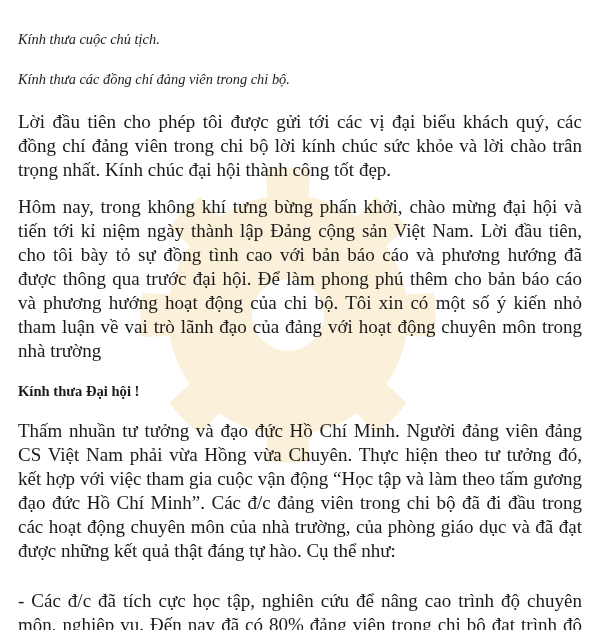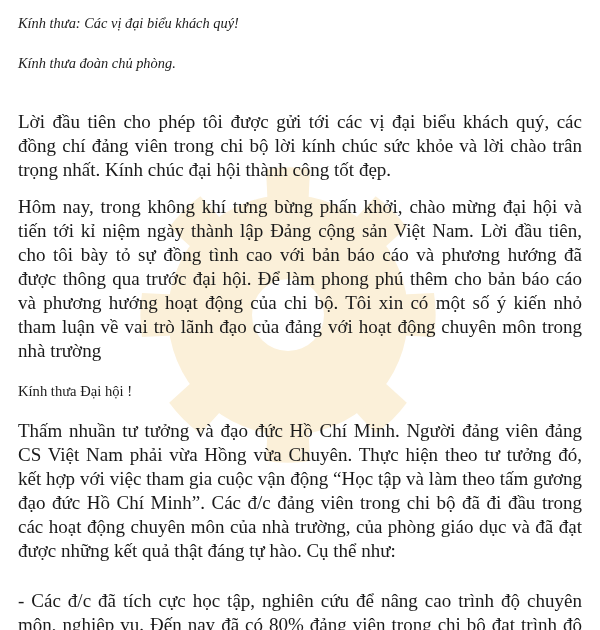--- a/index.html
+++ b/index.html
@@ -45,21 +45,21 @@
     text-justify: inter-word;
   }
 
   .salutation {
     font-style: italic;
     text-align: left;
     font-size: 14.4px;
   }
 
   .heading {
-    font-weight: normal;
+    font-weight: bold;
     text-align: left;
     font-size: 14.6px;
   }
 
   .gap-sm { height: 13px; }
   .gap-md { height: 16px; }
   .gap-lg { height: 19px; }
   .top-pad { height: 11px; }
 </style>
 </head>
@@ -100,28 +100,28 @@
       <circle r="120" fill="#fbf0d9"></circle>
 
       <circle r="36" fill="#ffffff"></circle>
     </g>
   </svg>
 
   <div id="content">
 
     <div class="top-pad"></div>
 
-    <p class="salutation">Kính thưa: Các vị đại biểu khách quý!</p>
 
     <div class="gap-md"></div>
 
-    <p class="salutation">Kính thưa đoàn chủ phòng.</p>
+    <p class="salutation">Kính thưa cuộc chủ tịch.</p>
 
     <div class="gap-md"></div>
 
+    <p class="salutation">Kính thưa các đồng chí đảng viên trong chi bộ.</p>
 
     <div class="gap-lg"></div>
 
     <p>Lời đầu tiên cho phép tôi được gửi tới các vị đại biểu khách quý, các đồng chí đảng viên trong chi bộ lời kính chúc sức khỏe và lời chào trân trọng nhất. Kính chúc đại hội thành công tốt đẹp.</p>
 
     <div class="gap-sm"></div>
 
     <p>Hôm nay, trong không khí tưng bừng phấn khởi, chào mừng đại hội và tiến tới kỉ niệm ngày thành lập Đảng cộng sản Việt Nam. Lời đầu tiên, cho tôi bày tỏ sự đồng tình cao với bản báo cáo và phương hướng đã được thông qua trước đại hội. Để làm phong phú thêm cho bản báo cáo và phương hướng hoạt động của chi bộ. Tôi xin có một số ý kiến nhỏ tham luận về vai trò lãnh đạo của đảng với hoạt động chuyên môn trong nhà trường</p>
 
     <div class="gap-md"></div>

